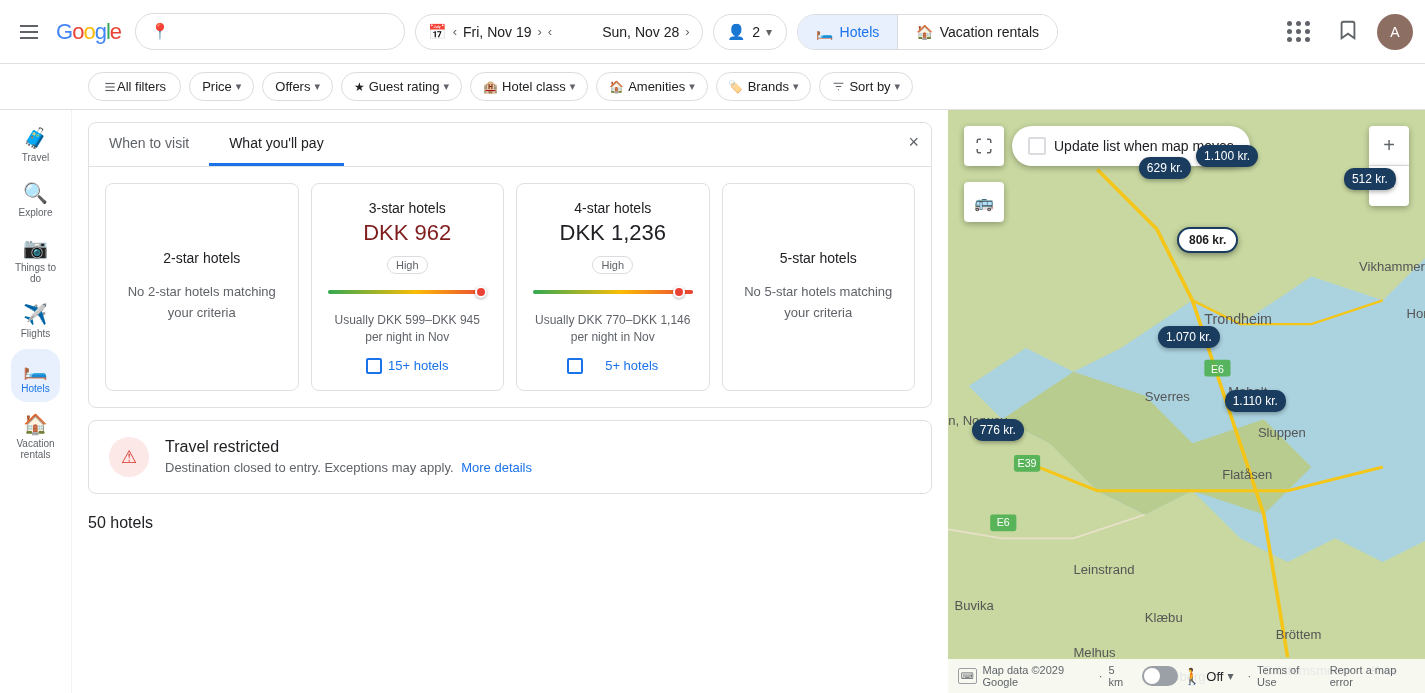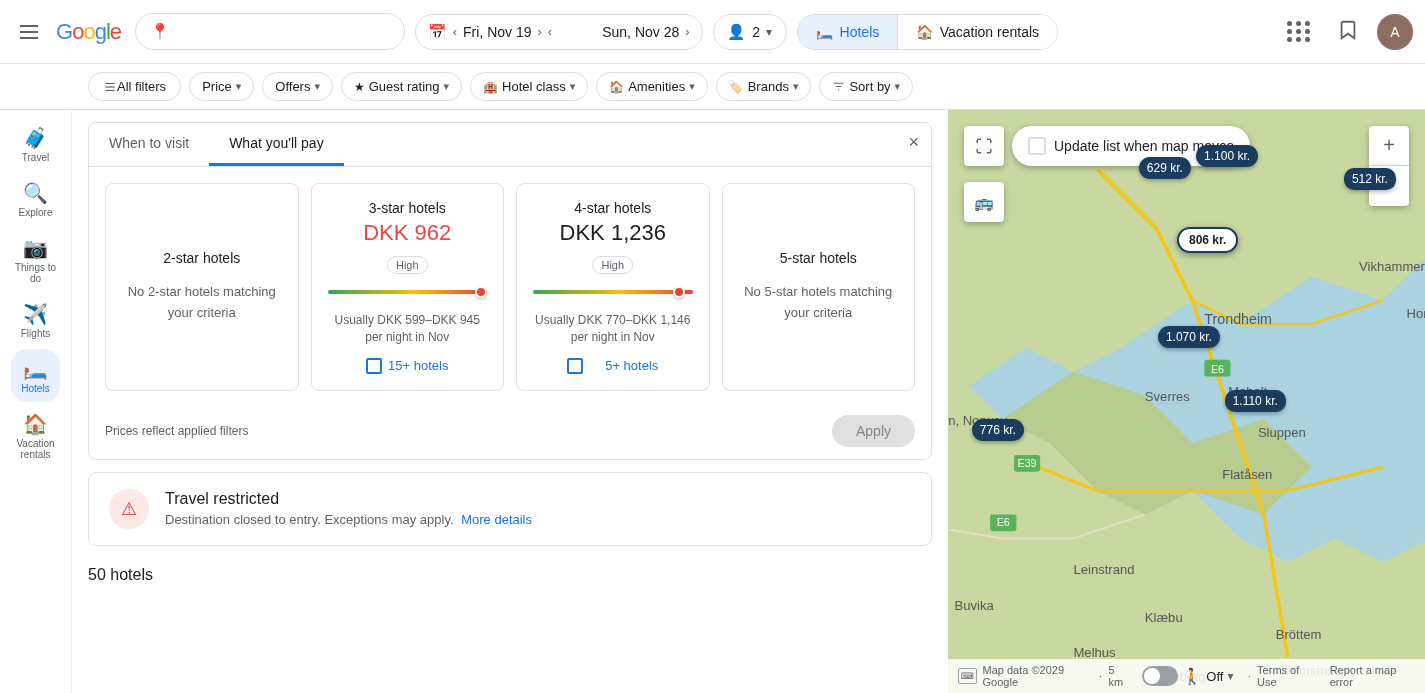--- a/index.html
+++ b/index.html
@@ -164,21 +164,21 @@
 
       <div style="display:flex;gap:12px;padding:16px;">
 
         <div style="flex:1;border:1px solid #e0e0e0;border-radius:8px;padding:16px;display:flex;flex-direction:column;align-items:center;min-height:200px;justify-content:center;">
           <div style="font-size:14px;color:#202124;margin-bottom:16px;text-align:right;">2-star hotels</div>
           <div style="font-size:13px;color:#5f6368;text-align:center;line-height:1.6;">No 2-star hotels matching your criteria</div>
         </div>
 
         <div style="flex:1;border:1px solid #e0e0e0;border-radius:8px;padding:16px;display:flex;flex-direction:column;align-items:center;">
           <div style="font-size:14px;color:#202124;margin-bottom:4px;text-align:center;">3-star hotels</div>
-          <div style="font-size:22px;font-weight:500;color:#ef4444;margin-bottom:10px;">DKK 962</div>
+          <div style="font-size:22px;font-weight:500;color:#7f1d1d;margin-bottom:10px;">DKK 962</div>
           <div style="font-size:11px;color:#5f6368;border:1px solid #dadce0;border-radius:12px;padding:2px 8px;margin-bottom:6px;">High</div>
 
           <div style="width:100%;margin:6px 0;position:relative;height:12px;">
             <div style="height:4px;border-radius:2px;background:#e0e0e0;position:relative;top:4px;">
               <div style="position:absolute;left:0;right:0;height:100%;background:linear-gradient(to right,#34a853 0%,#fbbc05 55%,#ea4335 100%);border-radius:2px;"></div>
               <div style="position:absolute;right:0;top:-4px;width:12px;height:12px;border-radius:50%;background:#ea4335;border:2px solid #fff;box-shadow:0 1px 3px rgba(0,0,0,0.3);"></div>
             </div>
           </div>
           <div style="font-size:12px;color:#5f6368;text-align:center;line-height:1.4;margin-top:8px;margin-bottom:auto;">Usually DKK 599–DKK 945 per night in Nov</div>
           <div style="display:flex;align-items:center;gap:6px;margin-top:12px;font-size:13px;color:#1a73e8;cursor:pointer;">
@@ -204,24 +204,20 @@
             <span>5+ hotels</span>
           </div>
         </div>
 
         <div style="flex:1;border:1px solid #e0e0e0;border-radius:8px;padding:16px;display:flex;flex-direction:column;align-items:center;min-height:200px;justify-content:center;">
           <div style="font-size:14px;color:#202124;margin-bottom:16px;text-align:center;">5-star hotels</div>
           <div style="font-size:13px;color:#5f6368;text-align:center;line-height:1.6;">No 5-star hotels matching your criteria</div>
         </div>
       </div>
 
-      <div style="padding:8px 16px 12px;font-size:12px;color:#5f6368;display:flex;justify-content:space-between;align-items:center;">
-        <span>Prices reflect applied filters</span>
-        <button style="padding:8px 24px;background:#e0e0e0;border:none;border-radius:20px;font-size:14px;color:#80868b;cursor:not-allowed;">Apply</button>
-      </div>
     </div>
 
     <div style="margin:0 16px 12px;border:1px solid #e0e0e0;border-radius:8px;padding:16px 20px;display:flex;align-items:center;gap:16px;">
       <div style="width:40px;height:40px;background:#fce8e6;border-radius:50%;display:flex;align-items:center;justify-content:center;flex-shrink:0;">
         <span style="color:#d93025;font-size:18px;">⚠</span>
       </div>
       <div>
         <div style="font-size:16px;color:#202124;font-weight:500;margin-bottom:4px;">Travel restricted</div>
         <div style="font-size:13px;color:#5f6368;">
           <span>Destination closed to entry. Exceptions may apply.</span>

